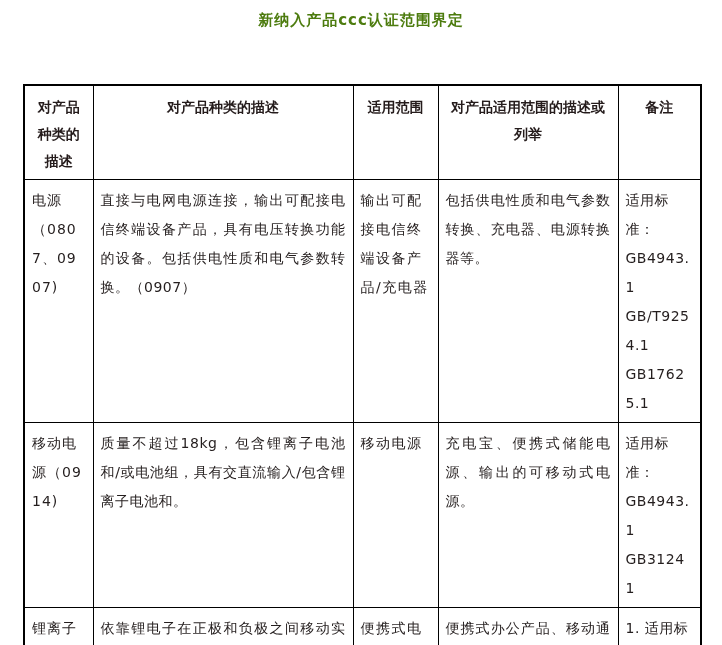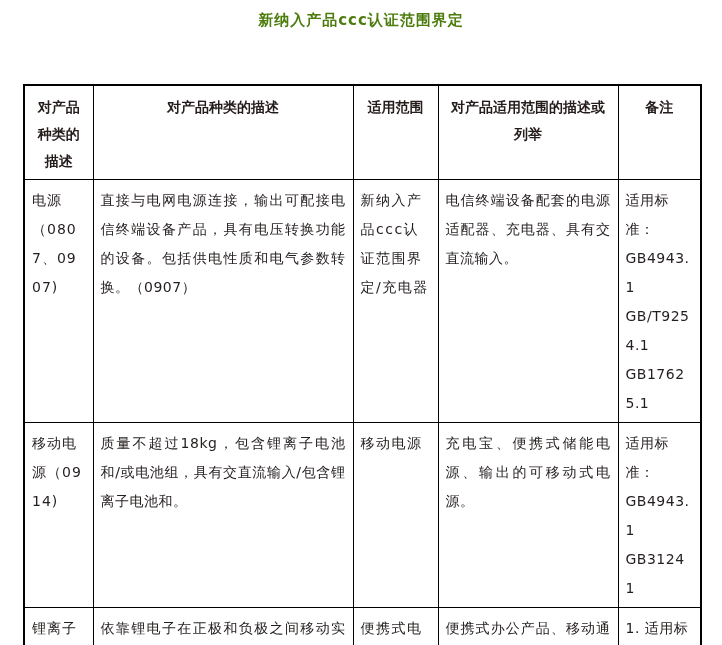--- a/index.html
+++ b/index.html
@@ -81,22 +81,22 @@
       <th>对产品种类的描述</th>
       <th>对产品种类的描述</th>
       <th>适用范围</th>
       <th>对产品适用范围的描述或列举</th>
       <th>备注</th>
     </tr>
 
     <tr class="row-power">
       <td class="cat">电源（0807、0907)</td>
       <td class="desc">直接与电网电源连接，输出可配接电信终端设备产品，具有电压转换功能的设备。包括供电性质和电气参数转换。（0907）</td>
-      <td class="scope">新纳入产品ccc认证范围界定/充电器</td>
-      <td class="scope-desc">电信终端设备配套的电源适配器、充电器、具有交直流输入。</td>
+      <td class="scope">输出可配接电信终端设备产品/充电器</td>
+      <td class="scope-desc">包括供电性质和电气参数转换、充电器、电源转换器等。</td>
       <td class="remark">适用标准：
 GB4943.1
 GB/T9254.1
 GB17625.1</td>
     </tr>
 
     <tr class="row-mobile">
       <td class="cat">移动电源（0914)</td>
       <td class="desc">质量不超过18kg，包含锂离子电池和/或电池组，具有交直流输入/包含锂离子电池和。</td>
       <td class="scope">移动电源</td>

